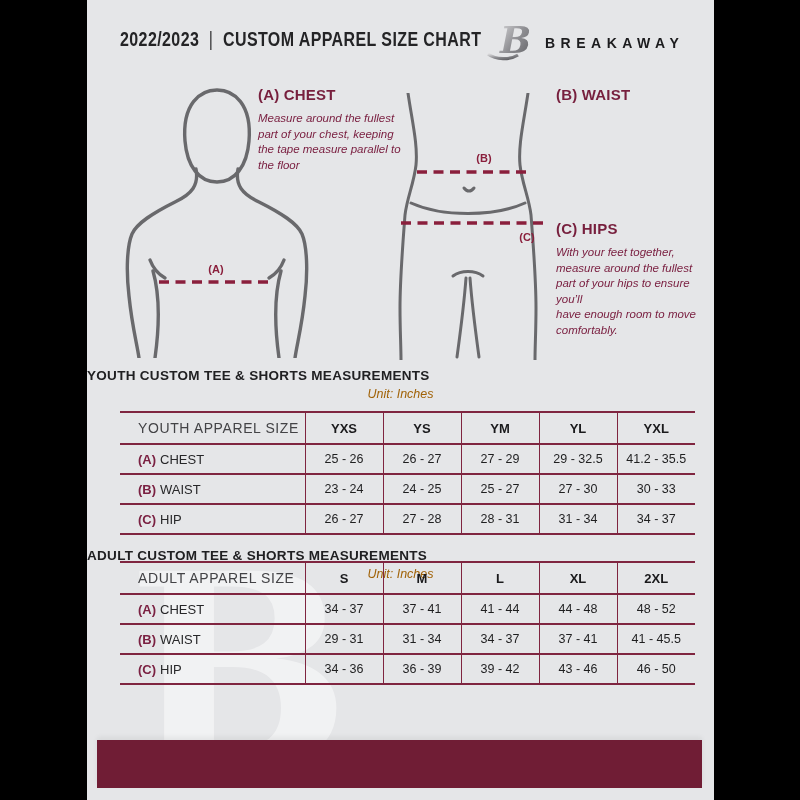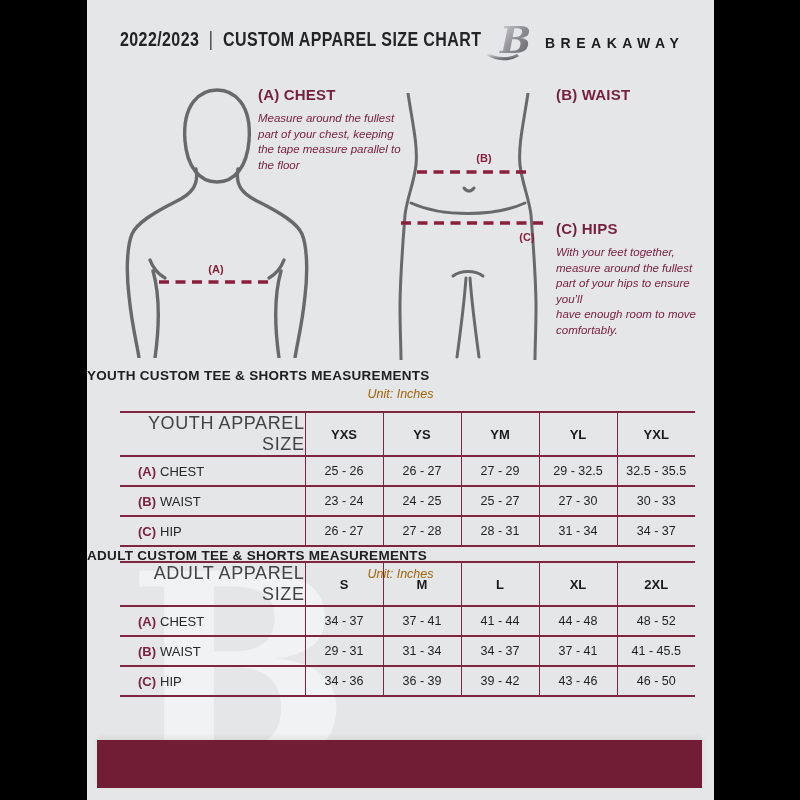--- a/index.html
+++ b/index.html
@@ -38,21 +38,21 @@
 
   
   .tbl{position:absolute;left:33px;width:575px;z-index:1}
   table{border-collapse:collapse;table-layout:fixed;width:575px;border-top:2px solid var(--line)}
   col.c0{width:185px} col.cn{width:78px}
   tr{height:30px} tr.hdr{height:32px}
   th,td{border-bottom:2px solid var(--line);text-align:center;vertical-align:middle;
     font-size:12.5px;color:#1f1f20;padding:0}
   th:not(.first),td:not(.first){border-left:1.5px solid var(--line)}
   th{font-weight:bold;font-size:13px;color:#1a1a1c}
-  th.first{text-align:right;padding-left:18px;font-weight:400;font-size:18px;color:#434346;letter-spacing:.6px}
+  th.first{text-align:left;padding-left:18px;font-weight:400;font-size:14px;color:#434346;letter-spacing:.6px}
   td.first{text-align:left;padding-left:18px;font-size:13px;color:#272729}
   .pfx{color:var(--maroon);font-weight:bold;margin-right:4px}
 
   
   .wm{position:absolute;left:40px;top:538px;z-index:0;font-family:"DejaVu Serif",serif;font-weight:bold;
     font-size:265px;line-height:1;color:rgba(255,255,255,.48);pointer-events:none}
   .footer-bar{position:absolute;left:10px;top:740px;width:605px;height:48px;background:var(--footer);
     box-shadow:0 -3px 5px rgba(0,0,0,.06)}
 </style>
 </head>
@@ -144,21 +144,21 @@
           <th>YM</th>
           <th>YL</th>
           <th>YXL</th>
         </tr>
         <tr>
           <td class="first"><span class="pfx">(A)</span><span>CHEST</span></td>
           <td>25 - 26</td>
           <td>26 - 27</td>
           <td>27 - 29</td>
           <td>29 - 32.5</td>
-          <td>32.5 - 35.5</td>
+          <td>41.2 - 35.5</td>
         </tr>
         <tr>
           <td class="first"><span class="pfx">(B)</span><span>WAIST</span></td>
           <td>23 - 24</td>
           <td>24 - 25</td>
           <td>25 - 27</td>
           <td>27 - 30</td>
           <td>30 - 33</td>
         </tr>
         <tr>

